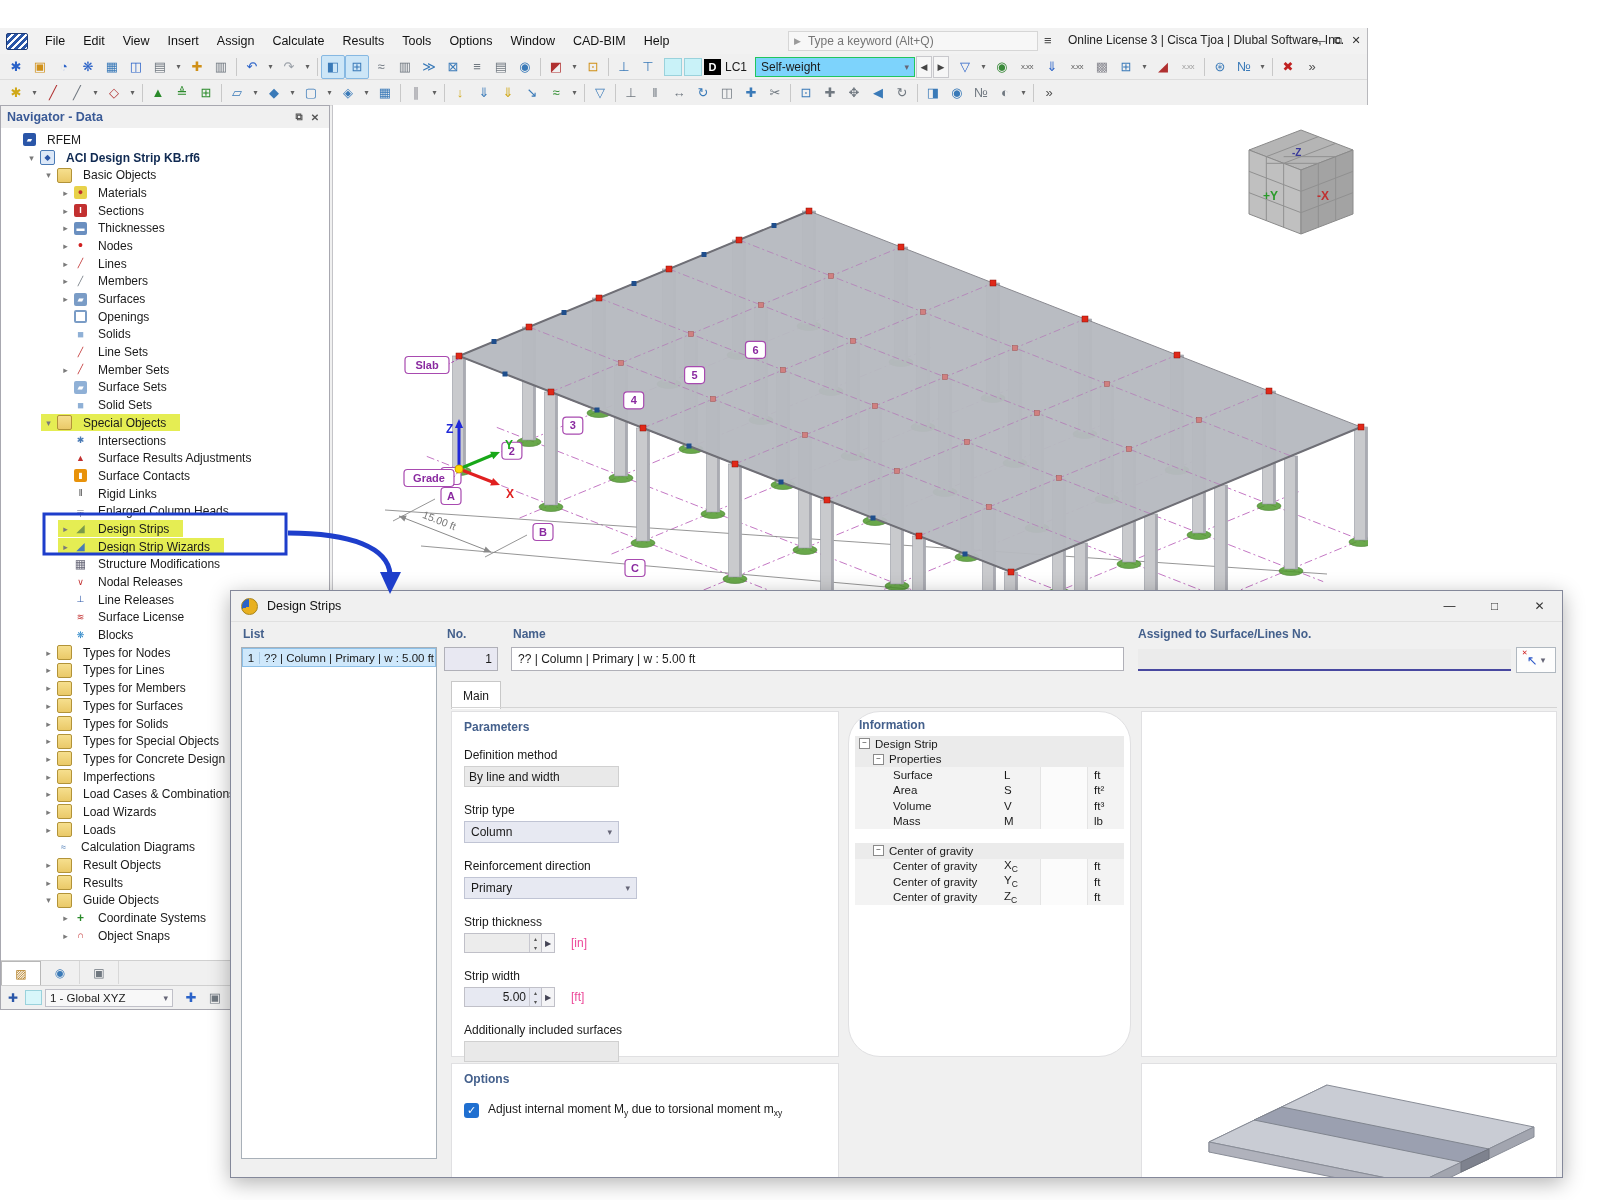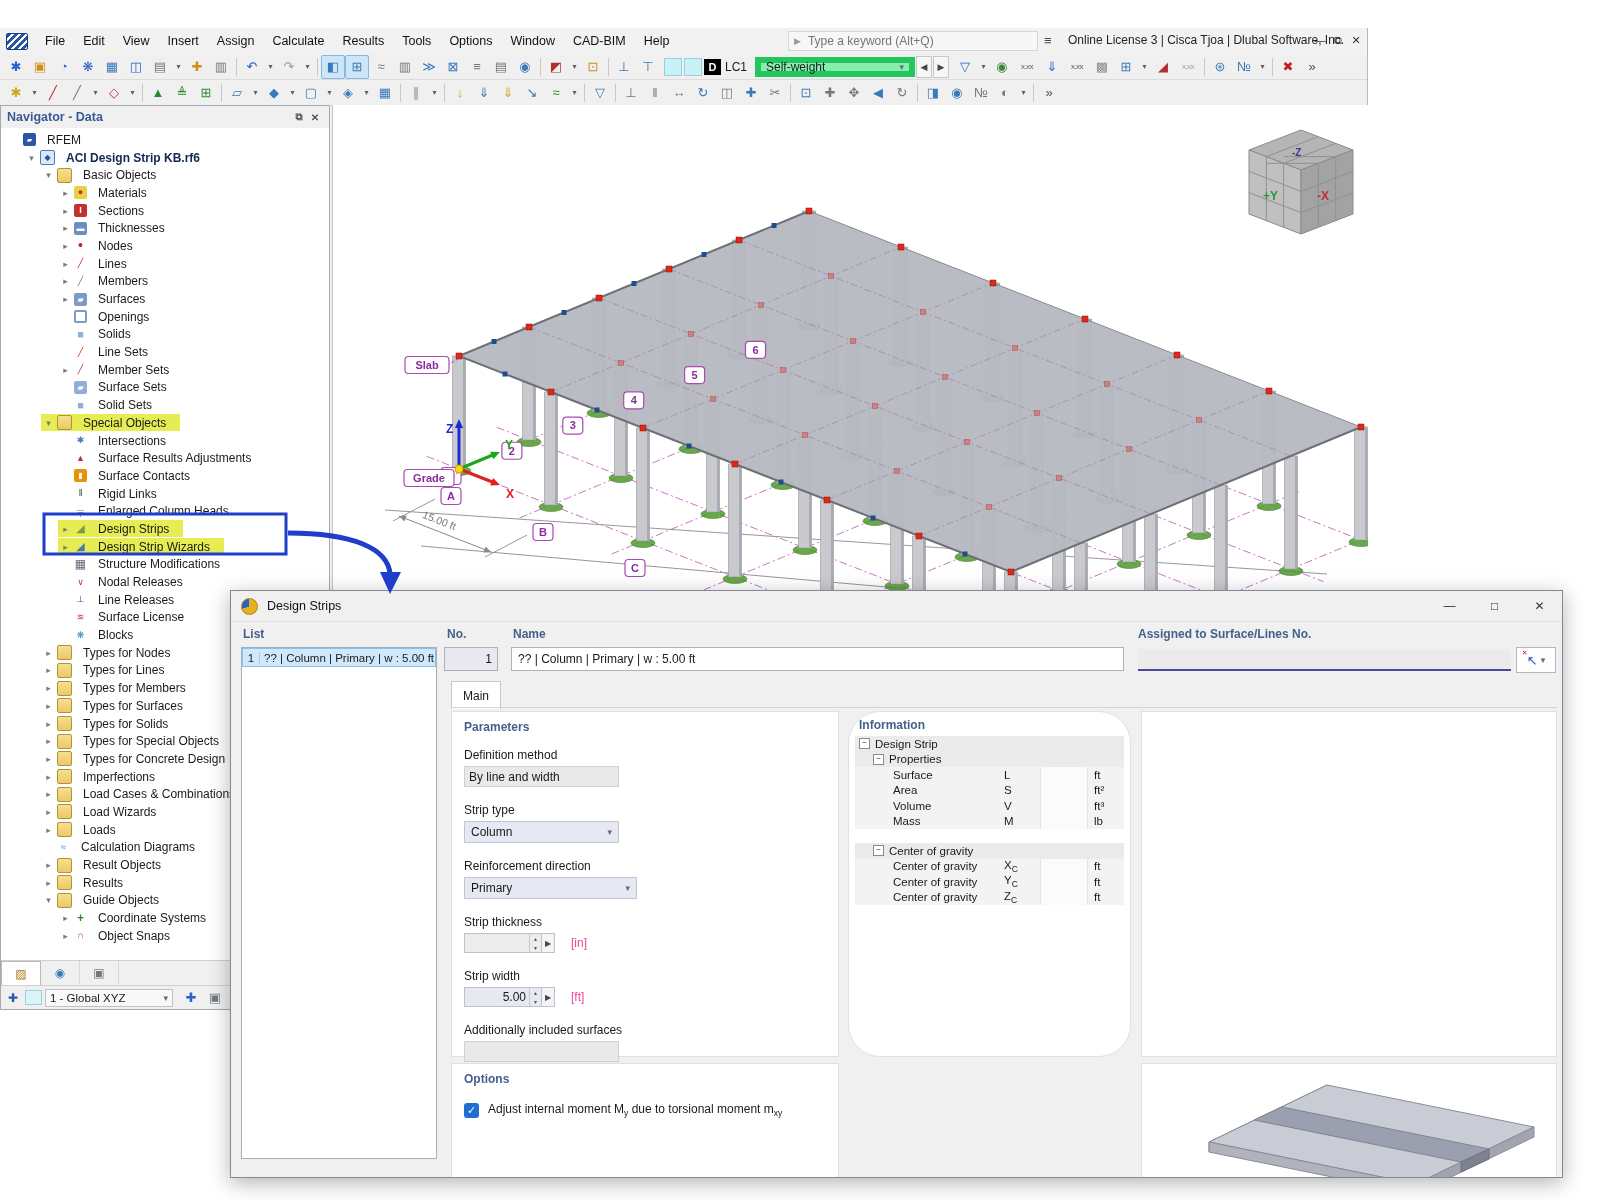--- a/index.html
+++ b/index.html
@@ -30,21 +30,21 @@
        font-size:13px;border:1px solid transparent;border-radius:2px;}
   .tbi.sm{width:11px;font-size:8px;}
   .tbi.txt{font-size:8px;letter-spacing:-0.5px;width:24px;}
   .tbi.on{background:#cde6f7;border-color:#86b8e2;}
   .tsep{width:1px;height:18px;background:#c8c8c8;margin:0 3px;flex:none;}
   #lcgroup{display:flex;align-items:center;flex:none;margin:0 4px;}
   .lcswatch{width:16px;height:16px;background:#c9f2f8;border:1px solid #9ad2dc;margin-right:2px;}
   .lcbadge{width:17px;height:16px;background:#000;color:#fff;font-size:11px;font-weight:bold;
            display:flex;align-items:center;justify-content:center;margin-right:4px;}
   .lclabel{font-size:12px;margin-right:8px;}
-  .lccombo{width:160px;height:20px;background:#86efac;border:6px solid #22c55e;display:flex;align-items:center;
+  .lccombo{width:160px;height:20px;background:#7dd3fc;border:1px solid #22c55e;display:flex;align-items:center;
            padding:0 5px;box-sizing:border-box;}
   .lccombo .cv{flex:1;font-size:12px;}
   .chev{color:#667;font-size:9px;}
   .navarrow{width:14px;height:20px;display:flex;align-items:center;justify-content:center;color:#444;font-size:9px;
             border:1px solid #c8c8cc;background:#f6f6f6;margin-left:1px;}
   
   #navigator{position:absolute;left:0;top:77px;width:330px;height:905px;background:#fff;
              border:1px solid #a8a8b0;box-sizing:border-box;}
   #navtitle{height:22px;background:#f0f0f0;border-bottom:1px solid #d8d8d8;display:flex;align-items:center;
             padding:0 6px;font-weight:bold;color:#3a5a96;font-size:12.5px;}

